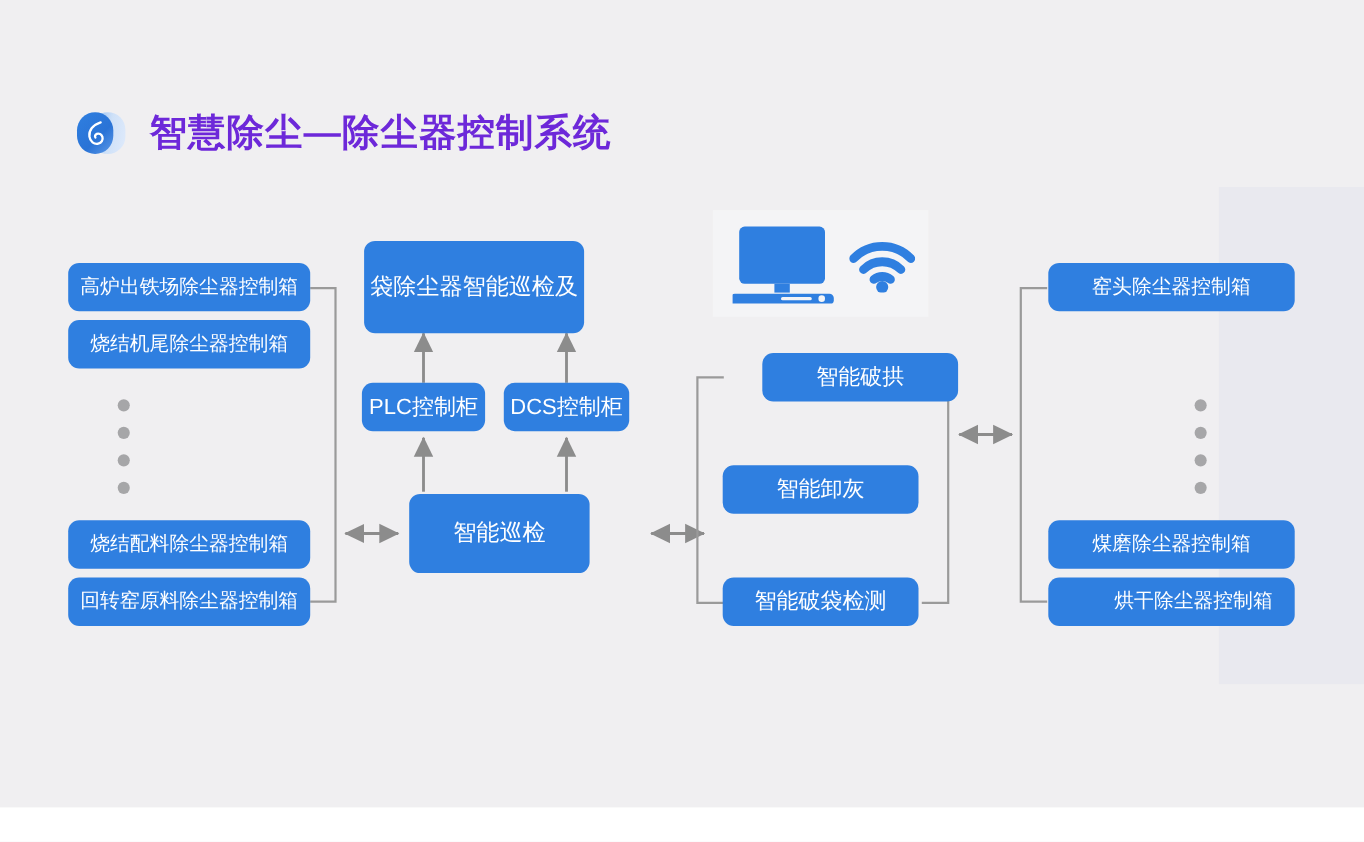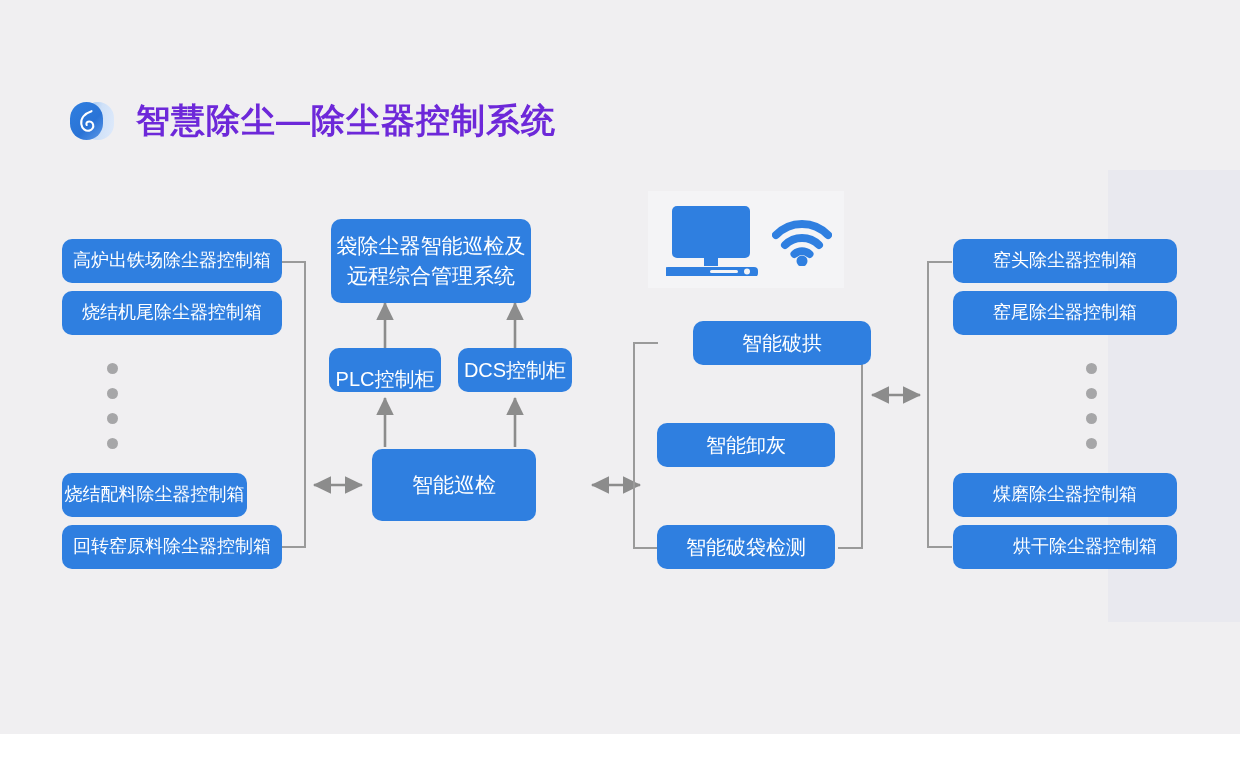--- a/index.html
+++ b/index.html
@@ -222,33 +222,32 @@
     <span>烧结机尾除尘器控制箱</span>
   </div>
 
   <div class="dots" style="left:107px; top:363px;">
     <span></span>
       <span></span>
       <span></span>
       <span></span>
   </div>
 
-  <div class="node medium" style="left:62px; top:473px; width:185px; height:44px;">
+  <div class="node medium" style="left:62px; top:473px; width:220px; height:44px;">
     <span>烧结配料除尘器控制箱</span>
   </div>
   <div class="node medium" style="left:62px; top:525px; width:220px; height:44px;">
     <span>回转窑原料除尘器控制箱</span>
   </div>
 
   <div class="node xlarge" style="left:331px; top:219px; width:200px; height:84px; flex-direction:column; gap:2px;">
     <span>袋除尘器智能巡检及</span>
-    <span>远程综合管理系统</span>
-  </div>
-
-  <div class="node large" style="left:329px; top:348px; width:112px; height:44px;align-items:flex-end;">
+  </div>
+
+  <div class="node large" style="left:329px; top:348px; width:112px; height:44px;">
     <span>PLC控制柜</span>
   </div>
   <div class="node large" style="left:458px; top:348px; width:114px; height:44px;">
     <span>DCS控制柜</span>
   </div>
 
   <div class="node xlarge" style="left:372px; top:449px; width:164px; height:72px;">
     <span>智能巡检</span>
   </div>
 
@@ -258,23 +257,20 @@
   <div class="node large" style="left:657px; top:423px; width:178px; height:44px;">
     <span>智能卸灰</span>
   </div>
   <div class="node large" style="left:657px; top:525px; width:178px; height:44px;">
     <span>智能破袋检测</span>
   </div>
 
   <div class="node medium" style="left:953px; top:239px; width:224px; height:44px;">
     <span>窑头除尘器控制箱</span>
   </div>
-  <div class="node medium" style="left:953px; top:291px; width:224px; height:44px;">
-    <span>窑尾除尘器控制箱</span>
-  </div>
 
   <div class="dots" style="left:1086px; top:363px;">
     <span></span>
       <span></span>
       <span></span>
       <span></span>
   </div>
 
   <div class="node medium" style="left:953px; top:473px; width:224px; height:44px;">
     <span>煤磨除尘器控制箱</span>

